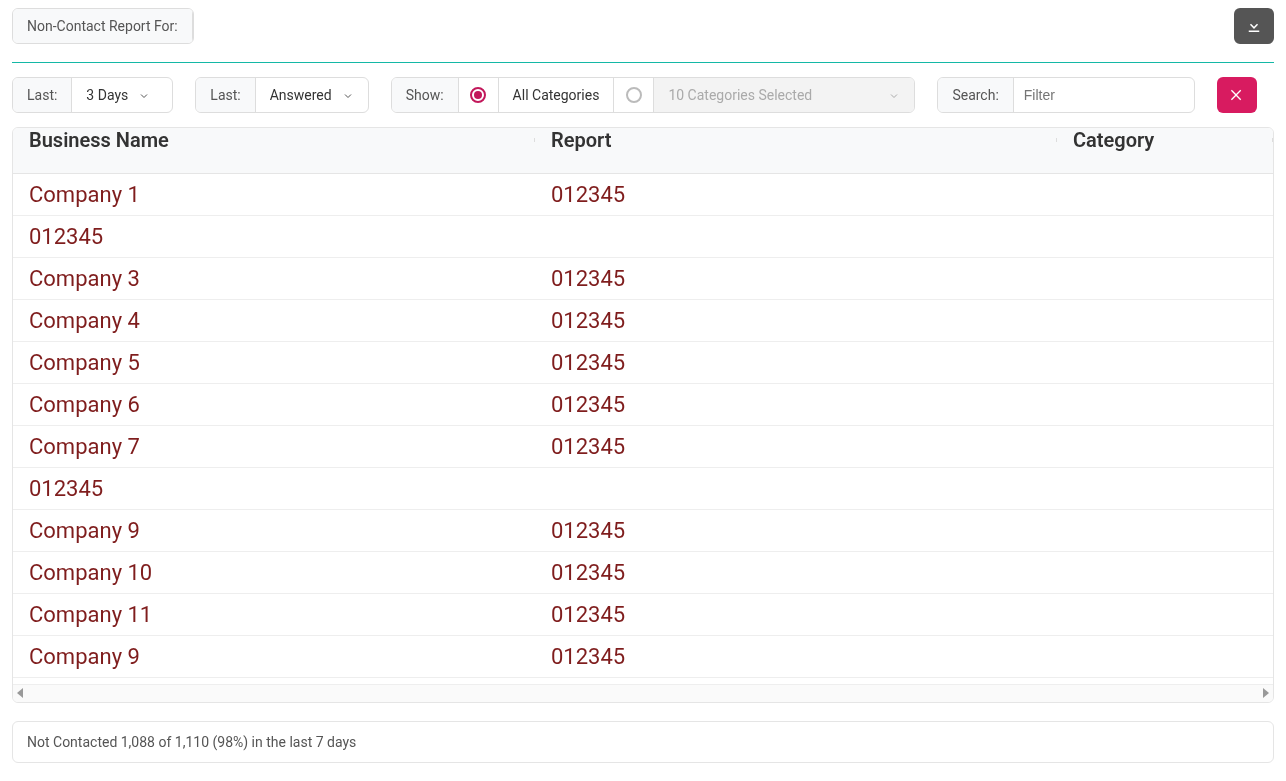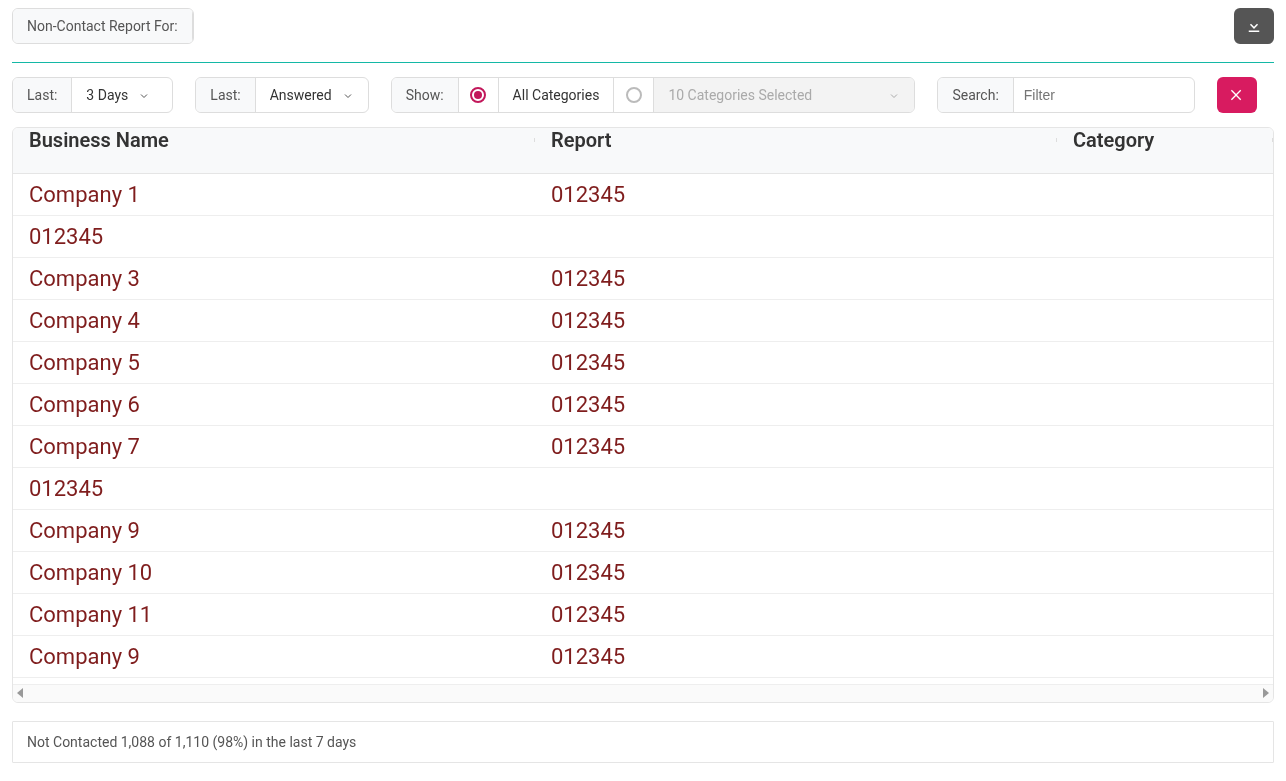--- a/index.html
+++ b/index.html
@@ -146,21 +146,21 @@
     content:""; position:absolute; top:3px; width:0; height:0;
     border-top:5px solid transparent; border-bottom:5px solid transparent;
   }
   .hscroll::before { left:4px; border-right:6px solid #999; }
   .hscroll::after { right:4px; border-left:6px solid #999; }
 
   
   .summary {
     margin-top: 18px;
     border:1px solid #e5e5e5;
-    border-radius:1px;
+    border-radius:6px;
     padding: 12px 14px;
     color:#555;
     font-size:14px;
   }
 
   
   .tbody-wrap::-webkit-scrollbar { width:14px; }
   .tbody-wrap::-webkit-scrollbar-track { background:#f1f1f1; }
   .tbody-wrap::-webkit-scrollbar-thumb { background:#c1c1c1; border-radius:2px; }
 </style>

